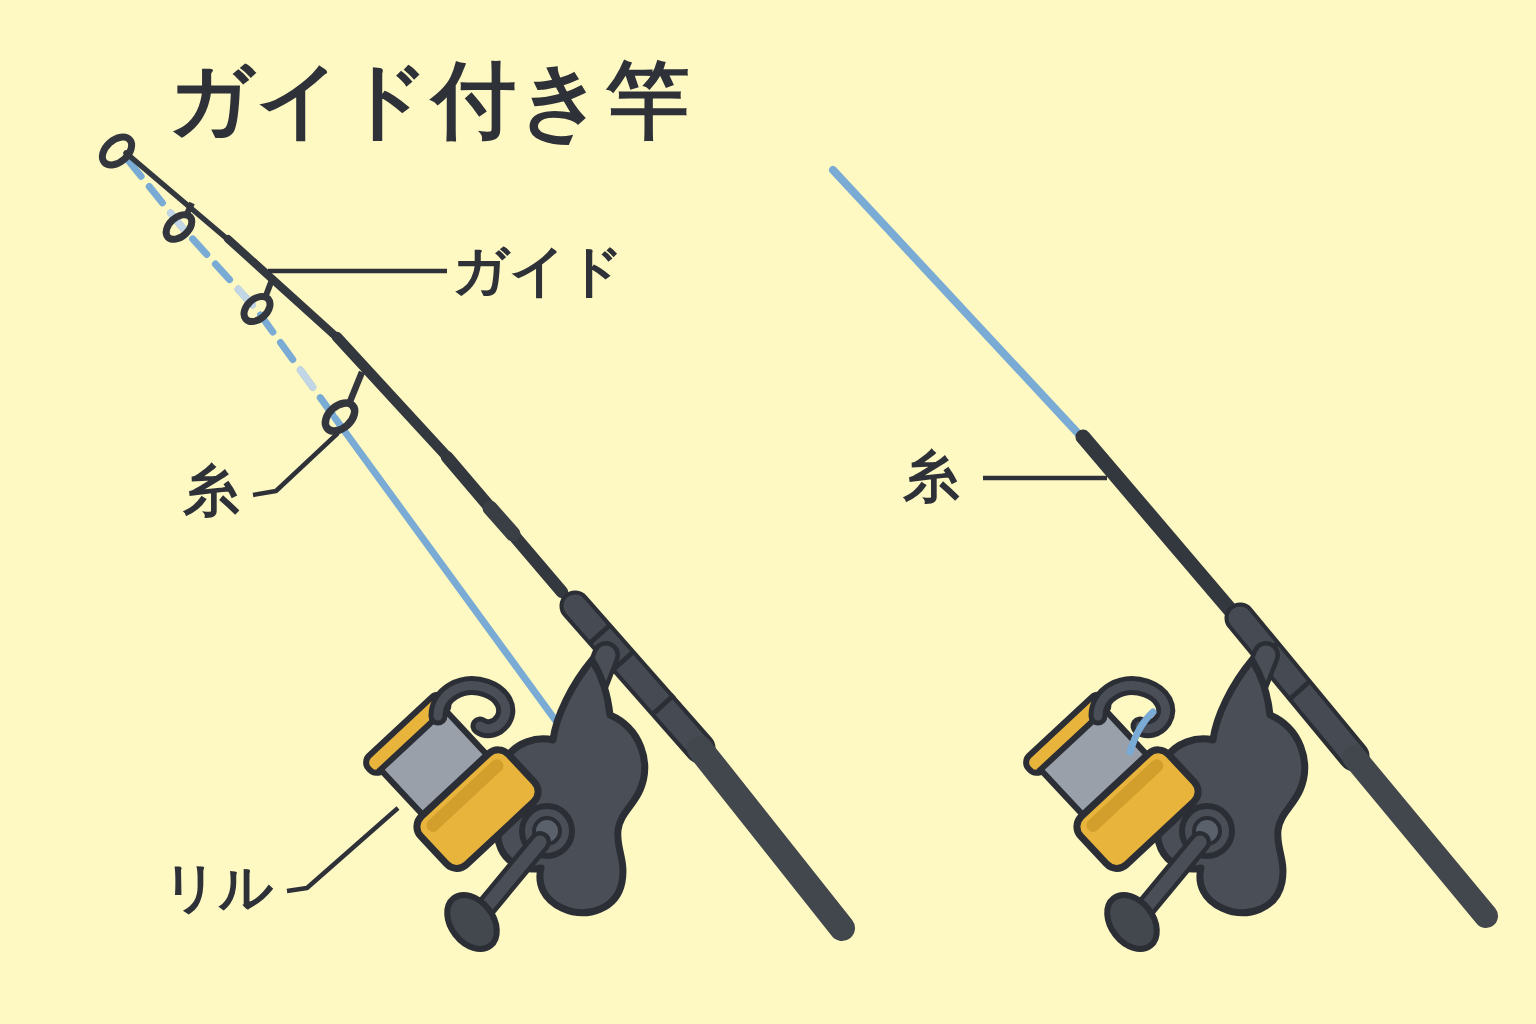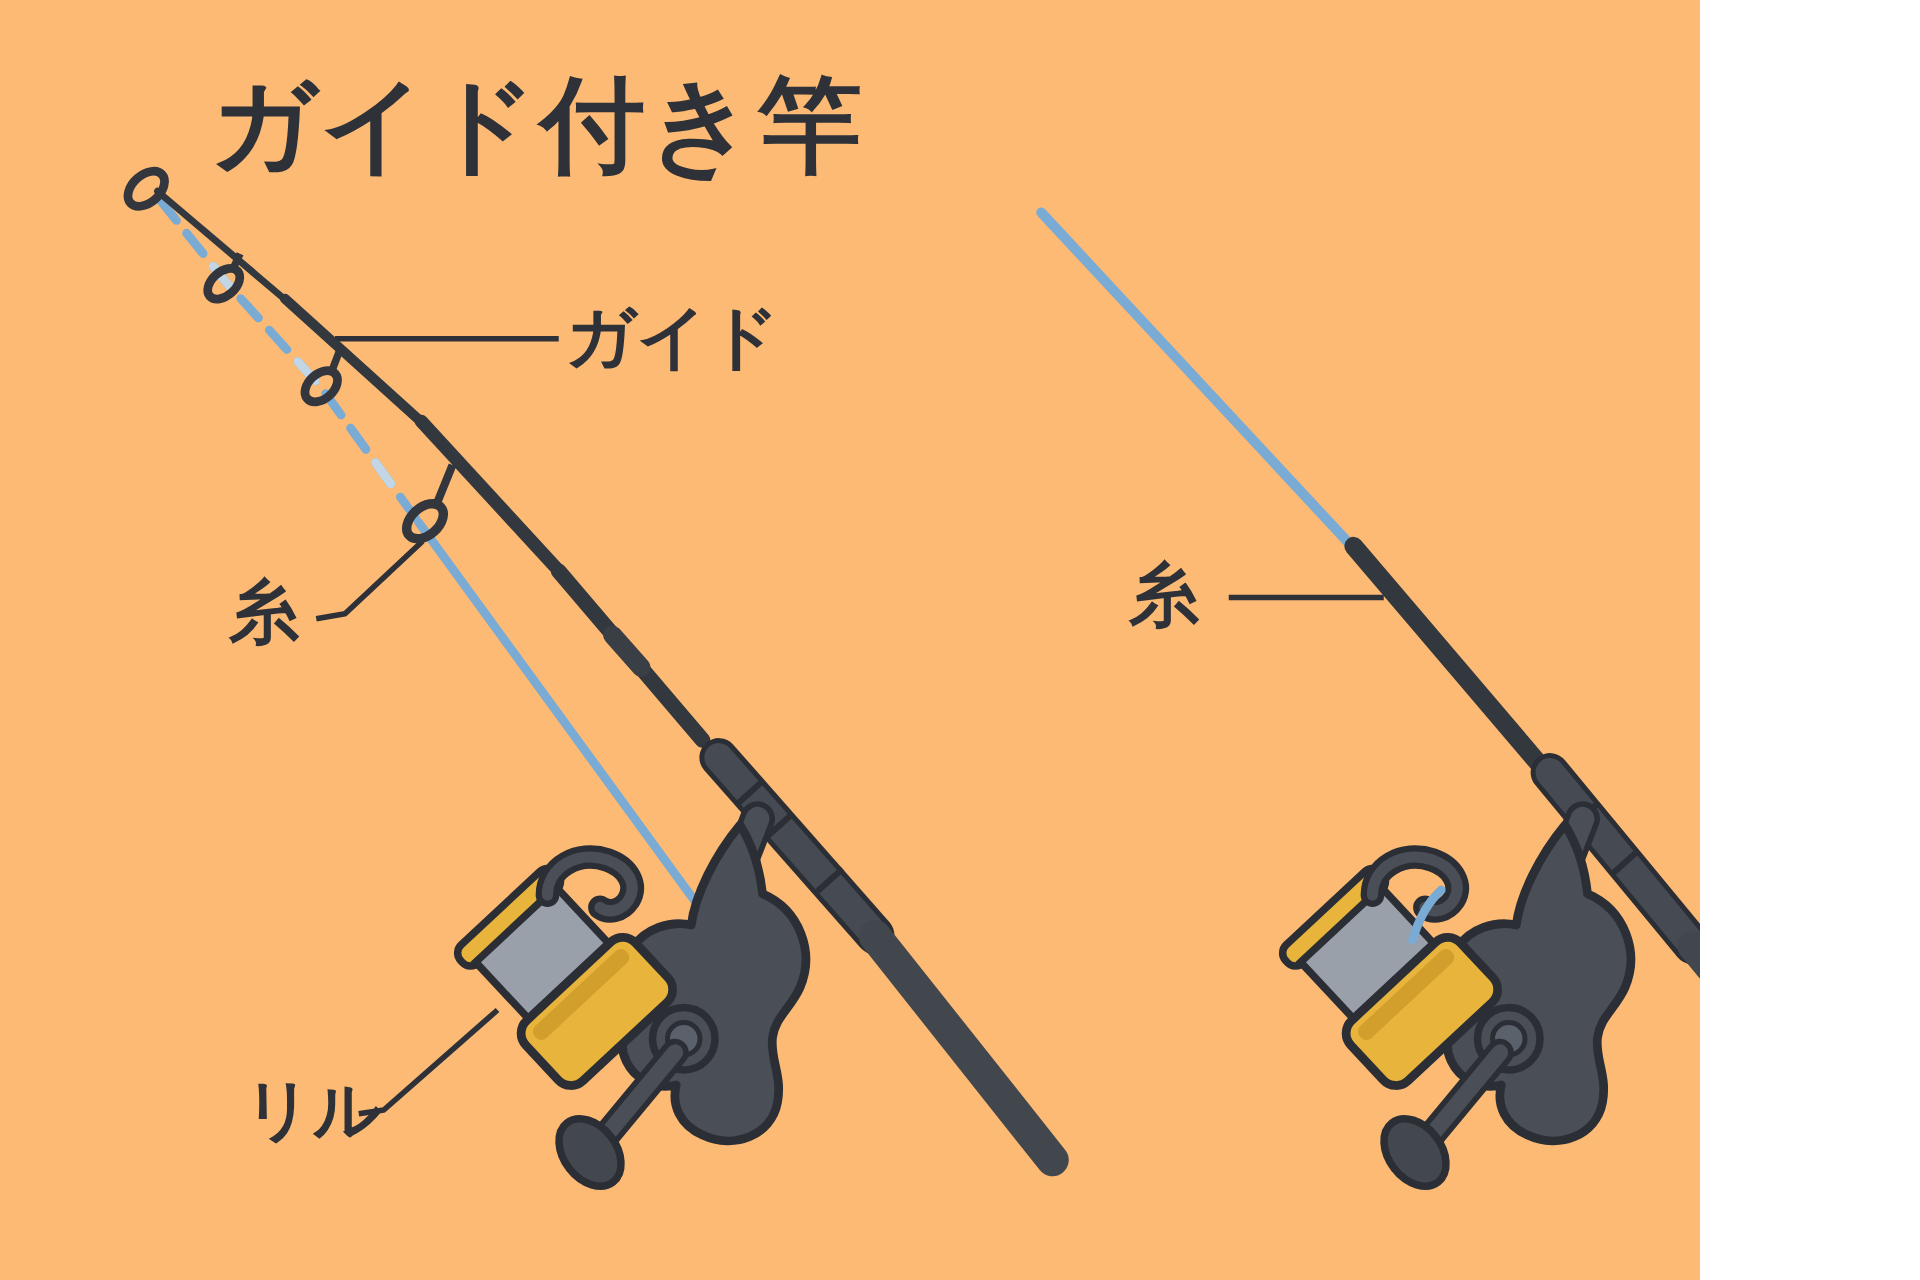--- a/index.html
+++ b/index.html
@@ -1,37 +1,37 @@
 <!DOCTYPE html>
 <html lang="ja"><head>
 <meta charset="utf-8">
 <style>
   html,body{margin:0;padding:0;}
   body{font-family:"DejaVu Sans","Liberation Sans",sans-serif;}
   .stage{
     position:relative;
-    width:1360px;height:1024px;
-    background:#fdba74;
+    width:1536px;height:1024px;
+    background:#fef9c3;
     overflow:hidden;
   }
   .art{position:absolute;left:0;top:0;width:1536px;height:1024px;}
   .txt{
     position:absolute;
     color:#2E3238;
     white-space:nowrap;
     line-height:1.1;
     font-weight:bold;
   }
   .title{font-size:84px;text-align:center;letter-spacing:2px;}
   .title-left{left:140px;top:54px;width:580px;}
   .title-right{left:930px;top:58px;width:422px;}
   .lbl{font-size:56px;font-weight:bold;}
   .lbl-guide{left:452px;top:240px;}
   .lbl-ito-left{left:183px;top:460px;}
-  .lbl-riru{left:163px;top:858px;font-size:54px;margin-left:32px;}
+  .lbl-riru{left:163px;top:858px;font-size:54px;}
   .lbl-ito-right{left:903px;top:446px;}
 </style>
 </head>
 <body>
 
 <div class="stage">
 
   <svg class="art" viewBox="0 0 1536 1024" aria-hidden="true">
     <defs>
 

